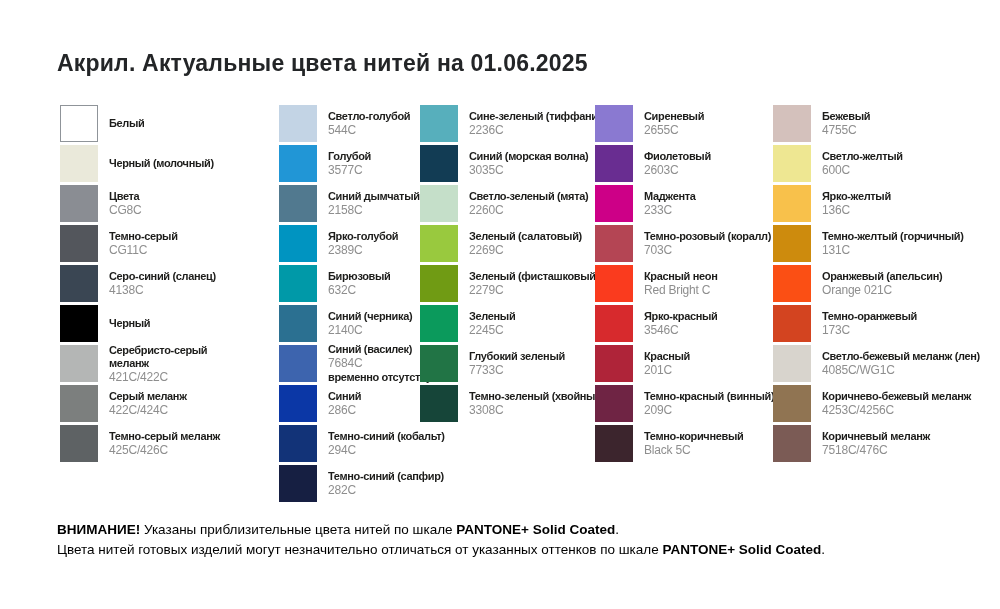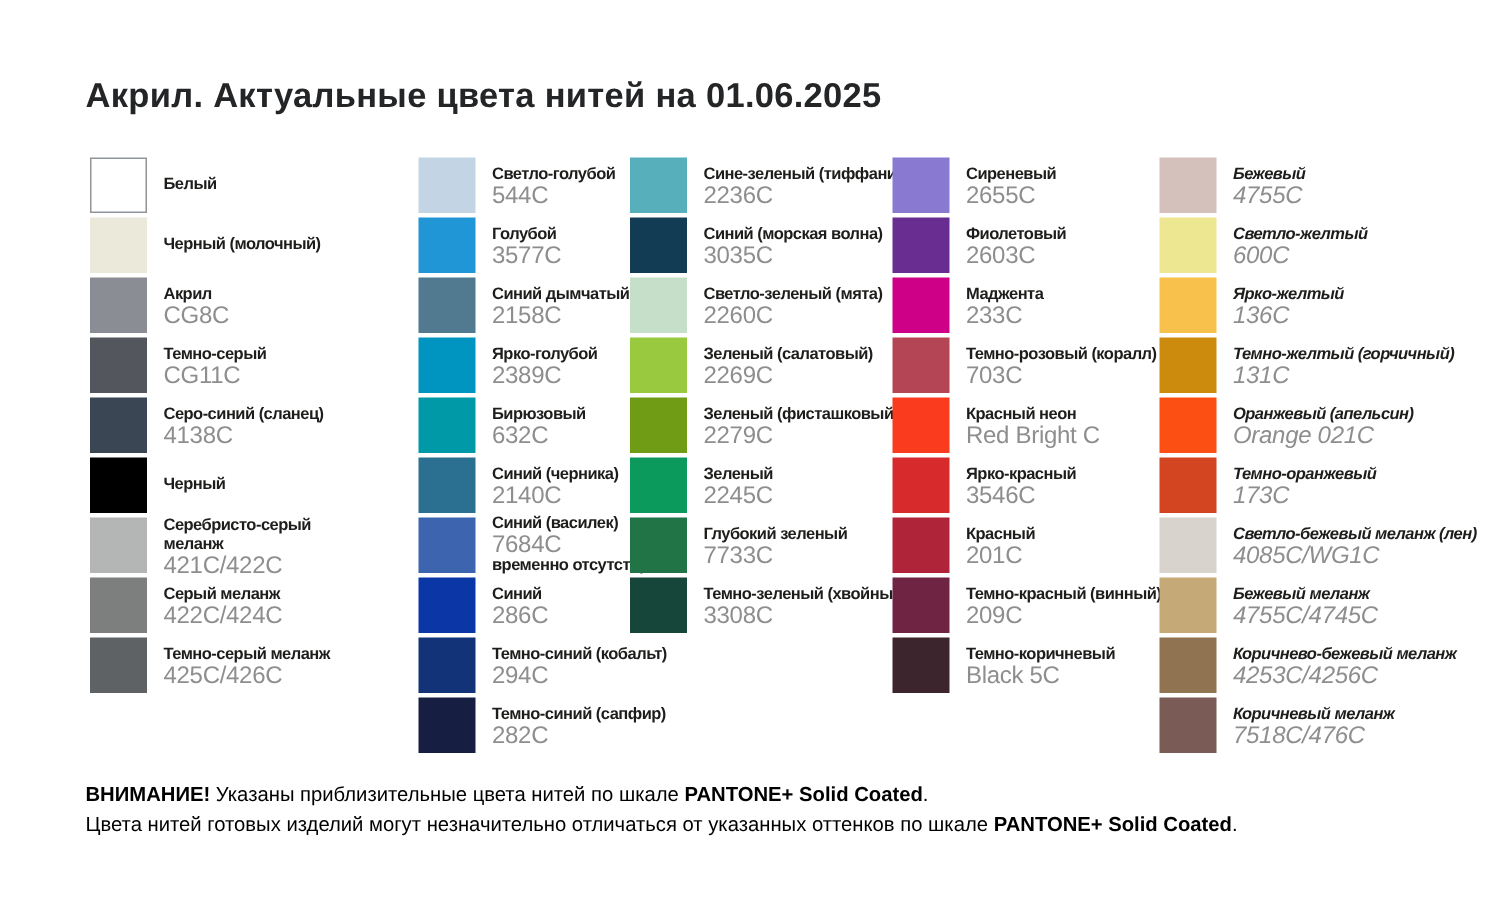--- a/index.html
+++ b/index.html
@@ -41,21 +41,21 @@
   .rowtext { margin-left: 11px; }
   .cname {
     font-size: 11px;
     font-weight: 700;
     color: #1d1d1b;
     line-height: 13px;
     letter-spacing: -0.35px;
     white-space: pre;
   }
   .ccode {
-    font-size: 16px;
+    font-size: 12px;
     font-weight: 400;
     color: #8e8e8e;
     line-height: 13px;
     letter-spacing: -0.2px;
     white-space: pre;
     margin-top: 1px;
   }
   .cnote {
     font-size: 11px;
     font-weight: 700;
@@ -91,21 +91,21 @@
         </div>
         <div class="color-row">
           <div class="swatch" style="background: rgb(234, 233, 218);"></div>
           <div class="rowtext">
             <div class="cname">Черный (молочный)</div>
           </div>
         </div>
         <div class="color-row">
           <div class="swatch" style="background: rgb(138, 141, 147);"></div>
           <div class="rowtext">
-            <div class="cname">Акрил</div>
+            <div class="cname">Цвета</div>
             <div class="ccode">CG8C</div>
           </div>
         </div>
         <div class="color-row">
           <div class="swatch" style="background: rgb(83, 86, 92);"></div>
           <div class="rowtext">
             <div class="cname">Темно-серый</div>
             <div class="ccode">CG11C</div>
           </div>
         </div>
@@ -334,21 +334,21 @@
           </div>
         </div>
         <div class="color-row">
           <div class="swatch" style="background: rgb(60, 37, 45);"></div>
           <div class="rowtext">
             <div class="cname">Темно-коричневый</div>
             <div class="ccode">Black 5C</div>
           </div>
         </div>
       </div>
-      <div class="palette-col" style="left: 761px; font-style: italic;">
+      <div class="palette-col" style="left: 761px;">
         <div class="color-row">
           <div class="swatch" style="background: rgb(212, 193, 188);"></div>
           <div class="rowtext">
             <div class="cname">Бежевый</div>
             <div class="ccode">4755C</div>
           </div>
         </div>
         <div class="color-row">
           <div class="swatch" style="background: rgb(238, 231, 146);"></div>
           <div class="rowtext">
@@ -382,27 +382,20 @@
           <div class="rowtext">
             <div class="cname">Темно-оранжевый</div>
             <div class="ccode">173C</div>
           </div>
         </div>
         <div class="color-row">
           <div class="swatch" style="background: rgb(216, 212, 205);"></div>
           <div class="rowtext">
             <div class="cname">Светло-бежевый меланж (лен)</div>
             <div class="ccode">4085C/WG1C</div>
-          </div>
-        </div>
-        <div class="color-row">
-          <div class="swatch" style="background: rgb(197, 169, 118);"></div>
-          <div class="rowtext">
-            <div class="cname">Бежевый меланж</div>
-            <div class="ccode">4755C/4745C</div>
           </div>
         </div>
         <div class="color-row">
           <div class="swatch" style="background: rgb(144, 116, 82);"></div>
           <div class="rowtext">
             <div class="cname">Коричнево-бежевый меланж</div>
             <div class="ccode">4253C/4256C</div>
           </div>
         </div>
         <div class="color-row">

